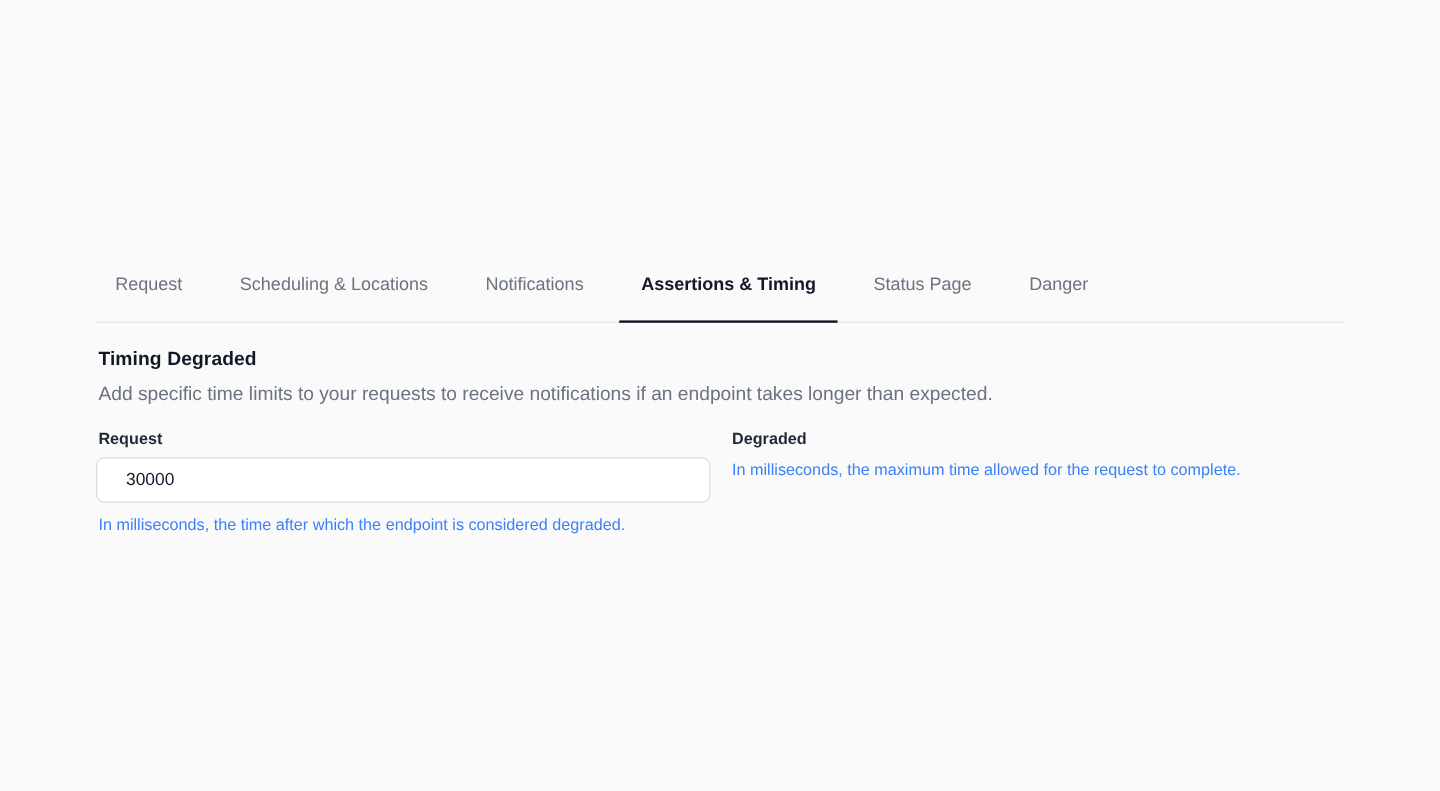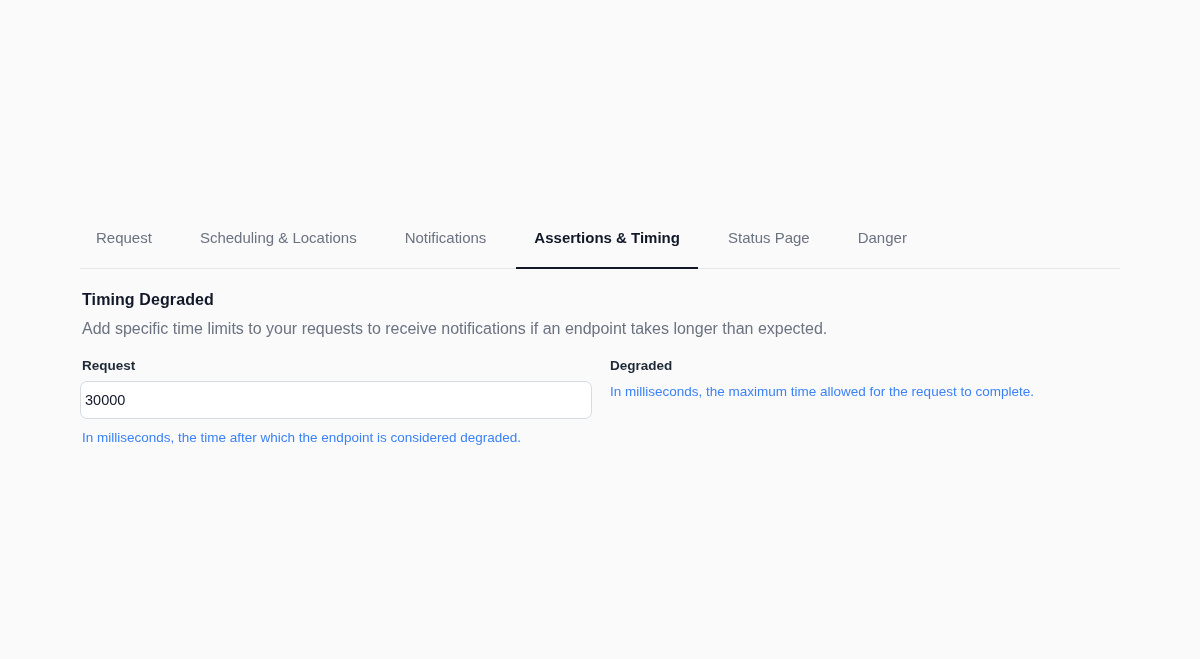--- a/index.html
+++ b/index.html
@@ -92,21 +92,21 @@
     font-size: 13.5px;
     font-weight: bold;
     color: #1f2937;
     margin: 0 0 8px 2px;
   }
   .field-input {
     display: block;
     box-sizing: border-box;
     width: 100%;
     height: 38px;
-    padding: 0 4px;
+    padding: 0 24px;
     font-size: 14.5px;
     color: #111827;
     background: #ffffff;
     border: 1px solid #d7dce3;
     border-radius: 7px;
     font-family: "Liberation Sans", sans-serif;
     outline: none;
   }
   .field-help {
     display: block;

